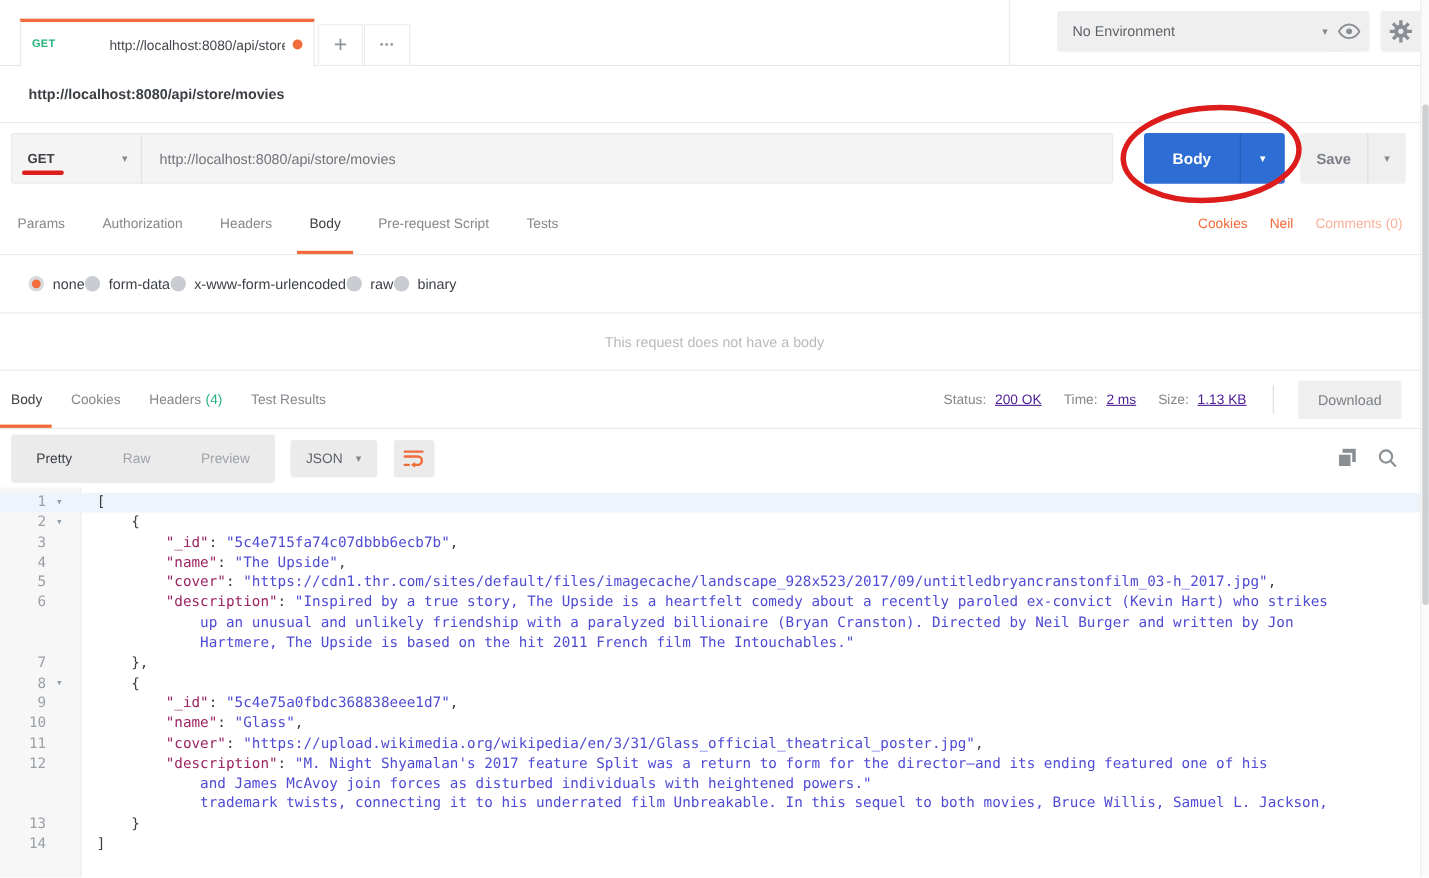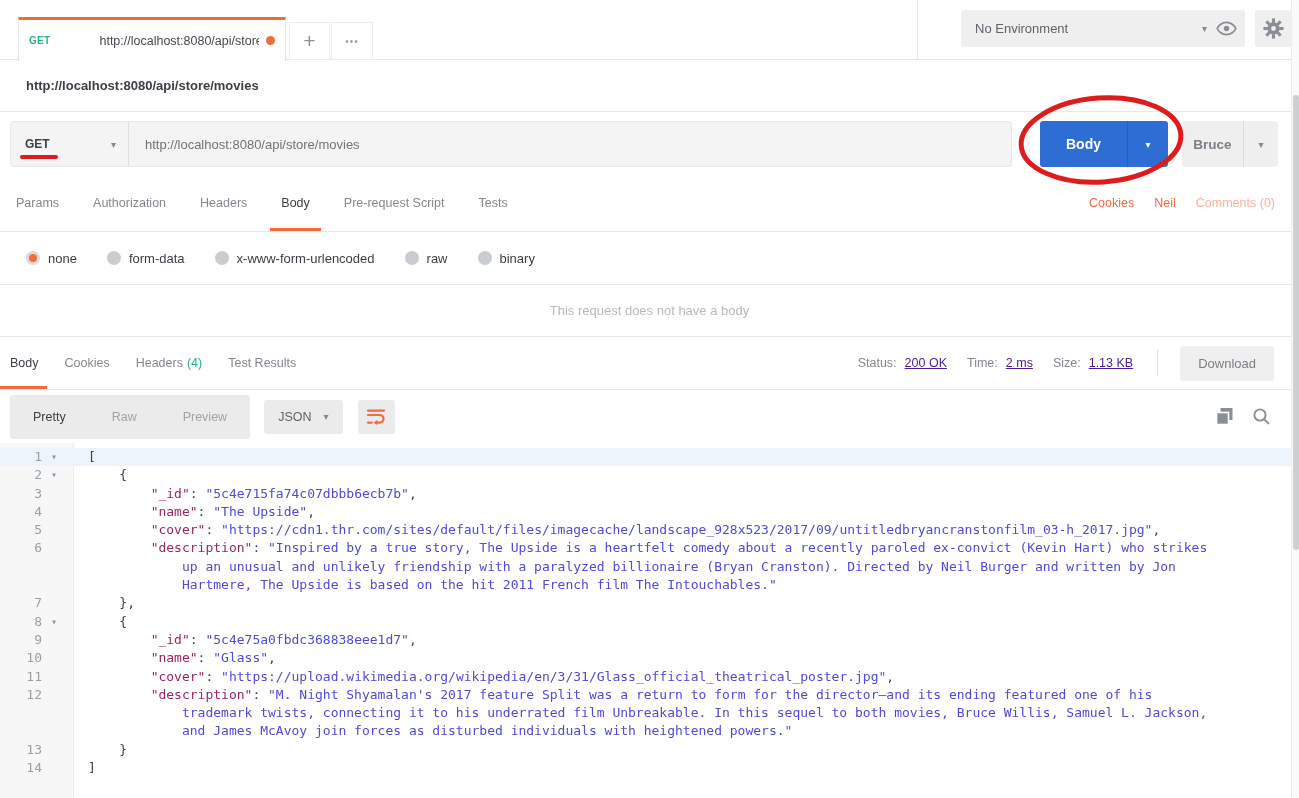--- a/index.html
+++ b/index.html
@@ -58,21 +58,21 @@
              padding:0 24px 0 16px; gap:34px; font-size:12.5px; color:#84888d; }
   .rtab { position:relative; height:100%; display:flex; align-items:center; cursor:pointer; }
   .rtab.active { color:#3c4045; }
   .rtab.active::after { content:""; position:absolute; left:-11px; right:-11px; bottom:0; height:3px; background:#f26b3a; }
   .rlinks { margin-left:auto; display:flex; gap:20px; font-size:12.5px; }
   .rlink { color:#f26b3a; cursor:pointer; }
   .rlink.faded { color:#f8b29a; }
 
   
   .bodytypes { height:53px; border-bottom:1px solid #e9e9e9; display:flex; align-items:center;
-               padding-left:26px; gap:30px; font-size:13px; color:#3c4045; }
+               padding-left:26px; font-size:13px; color:#3c4045; }
   .radio { display:flex; align-items:center; gap:8px; cursor:pointer; }
   .rdot { width:14px; height:14px; border-radius:50%; background:#c9cdd1; position:relative; flex:none; }
   .rdot.selected { background:#d8dbde; }
   .rdot.selected::after { content:""; position:absolute; left:3px; top:3px; width:8px; height:8px;
                           border-radius:50%; background:#f26b3a; }
 
   
   .nobody { height:52px; border-bottom:1px solid #e9e9e9; display:flex; align-items:center; justify-content:center;
             font-size:13px; color:#b6babd; }
 
@@ -176,21 +176,21 @@
         <span class="method-label">GET</span>
         <span class="caret">▾</span>
       </div>
       <input class="url-input" readonly="" value="http://localhost:8080/api/store/movies" style="">
     </div>
     <div class="send">
       <span class="send-main">Body</span>
       <span class="send-caret">▾</span>
     </div>
     <div class="save">
-      <span class="save-main">Bruce</span>
+      <span class="save-main">Save</span>
       <span class="save-caret caret">▾</span>
     </div>
   </div>
 
   <div class="reqtabs">
     <span class="rtab">Params</span>
     <span class="rtab">Authorization</span>
     <span class="rtab">Headers</span>
     <span class="rtab active">Body</span>
     <span class="rtab">Pre-request Script</span>
@@ -295,22 +295,22 @@
         <div class="crow"><span class="lnum">5</span><span class="fold"></span><span class="ctext"><span class="tk-p">        </span><span class="tk-k">"cover"</span><span class="tk-p">: </span><span class="tk-v">"https://cdn1.thr.com/sites/default/files/imagecache/landscape_928x523/2017/09/untitledbryancranstonfilm_03-h_2017.jpg"</span><span class="tk-p">,</span></span></div>
         <div class="crow"><span class="lnum">6</span><span class="fold"></span><span class="ctext"><span class="tk-p">        </span><span class="tk-k">"description"</span><span class="tk-p">: </span><span class="tk-v">"Inspired by a true story, The Upside is a heartfelt comedy about a recently paroled ex-convict (Kevin Hart) who strikes</span></span></div>
         <div class="crow"><span class="lnum"></span><span class="fold"></span><span class="ctext"><span class="tk-v">            up an unusual and unlikely friendship with a paralyzed billionaire (Bryan Cranston). Directed by Neil Burger and written by Jon</span></span></div>
         <div class="crow"><span class="lnum"></span><span class="fold"></span><span class="ctext"><span class="tk-v">            Hartmere, The Upside is based on the hit 2011 French film The Intouchables."</span></span></div>
         <div class="crow"><span class="lnum">7</span><span class="fold"></span><span class="ctext"><span class="tk-p">    },</span></span></div>
         <div class="crow"><span class="lnum">8</span><span class="fold">▾</span><span class="ctext"><span class="tk-p">    {</span></span></div>
         <div class="crow"><span class="lnum">9</span><span class="fold"></span><span class="ctext"><span class="tk-p">        </span><span class="tk-k">"_id"</span><span class="tk-p">: </span><span class="tk-v">"5c4e75a0fbdc368838eee1d7"</span><span class="tk-p">,</span></span></div>
         <div class="crow"><span class="lnum">10</span><span class="fold"></span><span class="ctext"><span class="tk-p">        </span><span class="tk-k">"name"</span><span class="tk-p">: </span><span class="tk-v">"Glass"</span><span class="tk-p">,</span></span></div>
         <div class="crow"><span class="lnum">11</span><span class="fold"></span><span class="ctext"><span class="tk-p">        </span><span class="tk-k">"cover"</span><span class="tk-p">: </span><span class="tk-v">"https://upload.wikimedia.org/wikipedia/en/3/31/Glass_official_theatrical_poster.jpg"</span><span class="tk-p">,</span></span></div>
         <div class="crow"><span class="lnum">12</span><span class="fold"></span><span class="ctext"><span class="tk-p">        </span><span class="tk-k">"description"</span><span class="tk-p">: </span><span class="tk-v">"M. Night Shyamalan's 2017 feature Split was a return to form for the director—and its ending featured one of his</span></span></div>
+        <div class="crow"><span class="lnum"></span><span class="fold"></span><span class="ctext"><span class="tk-v">            and James McAvoy join forces as disturbed individuals with heightened powers."</span></span></div>
         <div class="crow"><span class="lnum"></span><span class="fold"></span><span class="ctext"><span class="tk-v">            trademark twists, connecting it to his underrated film Unbreakable. In this sequel to both movies, Bruce Willis, Samuel L. Jackson,</span></span></div>
-        <div class="crow"><span class="lnum"></span><span class="fold"></span><span class="ctext"><span class="tk-v">            and James McAvoy join forces as disturbed individuals with heightened powers."</span></span></div>
         <div class="crow"><span class="lnum">13</span><span class="fold"></span><span class="ctext"><span class="tk-p">    }</span></span></div>
         <div class="crow"><span class="lnum">14</span><span class="fold"></span><span class="ctext"><span class="tk-p">]</span></span></div>
       </div>
   </div>
 
   <div class="scrollbar">
     <div class="scroll-thumb"></div>
   </div>
 
   <svg class="annotate" viewBox="0 0 1299 798">

